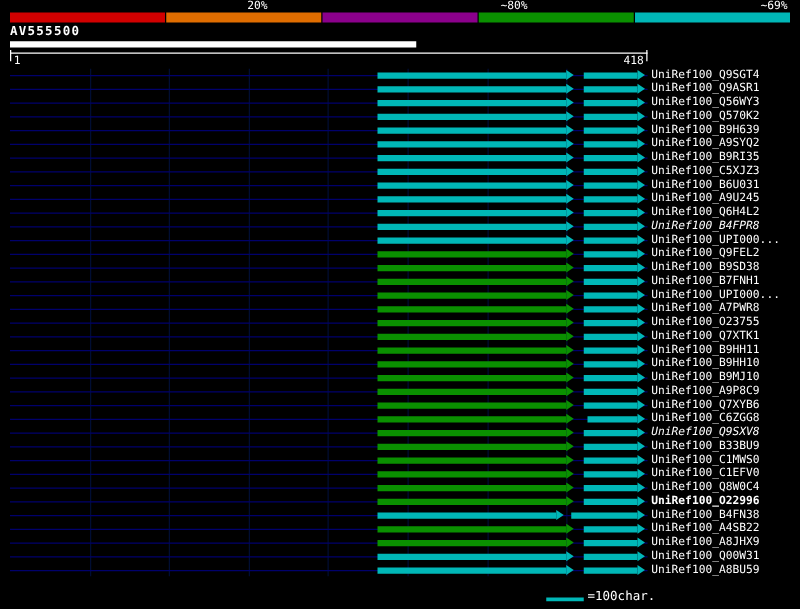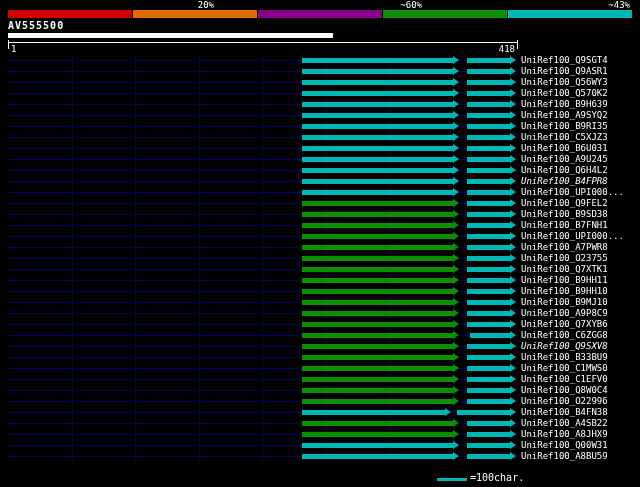--- a/index.html
+++ b/index.html
@@ -36,22 +36,22 @@
   #footer-scale-bar{position:absolute;left:437px;top:478px;width:30px;height:3px;background:#00b7b7;}
   #footer-scale-text{position:absolute;left:470px;top:472px;font-size:10px;}
 </style>
 </head>
 <body>
 
 <div id="screen">
 
   <div id="key-labels">
       <div class="key-label">20%</div>
-      <div class="key-label">~60%</div>
-      <div class="key-label">~43%</div>
+      <div class="key-label">~80%</div>
+      <div class="key-label">~69%</div>
     </div>
   <div id="key-bar">
       <div class="key-seg" style="background: rgb(209, 0, 0);"></div>
       <div class="key-seg" style="background: rgb(224, 109, 0);"></div>
       <div class="key-seg" style="background: rgb(139, 0, 139);"></div>
       <div class="key-seg" style="background: rgb(10, 144, 0);"></div>
       <div class="key-seg" style="background: rgb(0, 183, 183);"></div>
     </div>
 
   <div id="query-name">AV555500</div>
@@ -314,21 +314,21 @@
         <div class="hit-label">UniRef100_C1EFV0</div>
       </div>
       <div class="row" style="top: 386px;">
         <div class="row-line"></div>
         <div class="bar" style="left: 302px; width: 151px; background: rgb(10, 144, 0);"></div>
         <div class="arrow" style="left: 453px; border-left-color: rgb(10, 144, 0);"></div>
         <div class="bar" style="left: 467px; width: 43px; background: rgb(0, 183, 183);"></div>
         <div class="arrow" style="left: 510px; border-left-color: rgb(0, 183, 183);"></div>
         <div class="hit-label">UniRef100_Q8W0C4</div>
       </div>
-      <div class="row" style="top: 397px;">
+      <div class="row" style="top: 397px; font-weight: bold;">
         <div class="row-line"></div>
         <div class="bar" style="left: 302px; width: 151px; background: rgb(10, 144, 0);"></div>
         <div class="arrow" style="left: 453px; border-left-color: rgb(10, 144, 0);"></div>
         <div class="bar" style="left: 467px; width: 43px; background: rgb(0, 183, 183);"></div>
         <div class="arrow" style="left: 510px; border-left-color: rgb(0, 183, 183);"></div>
         <div class="hit-label">UniRef100_O22996</div>
       </div>
       <div class="row" style="top: 408px;">
         <div class="row-line"></div>
         <div class="bar" style="left: 302px; width: 143px; background: rgb(0, 183, 183);"></div>

